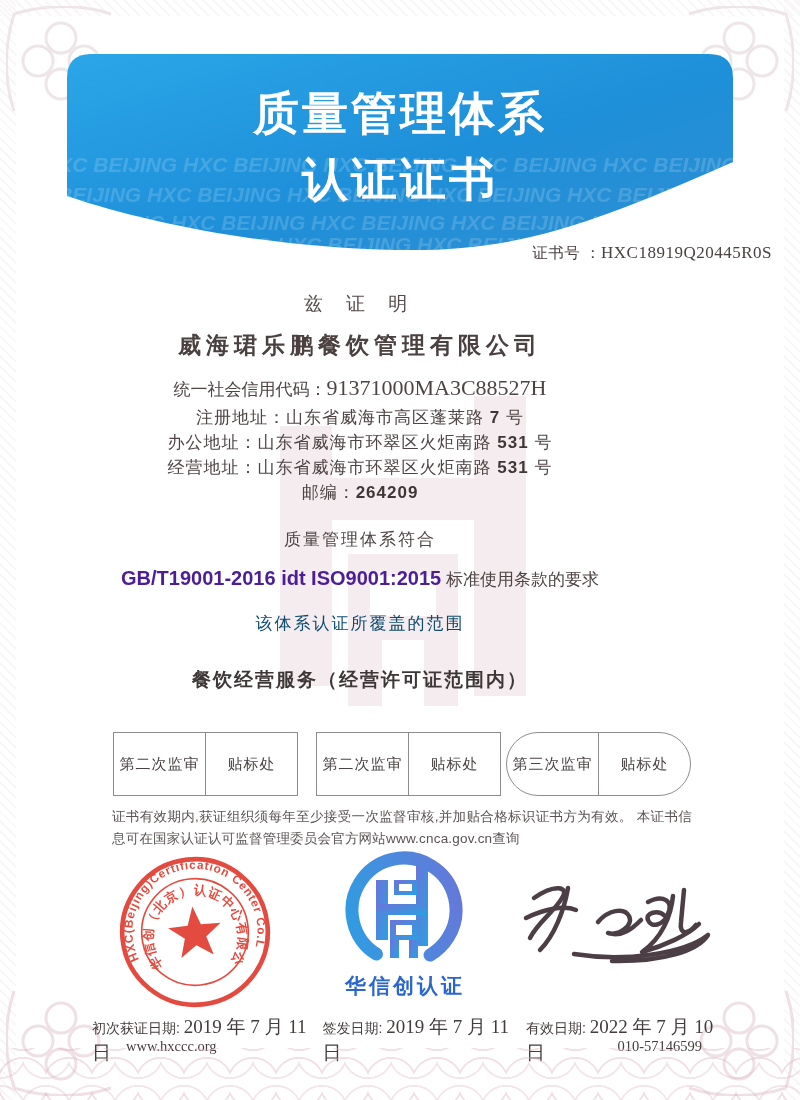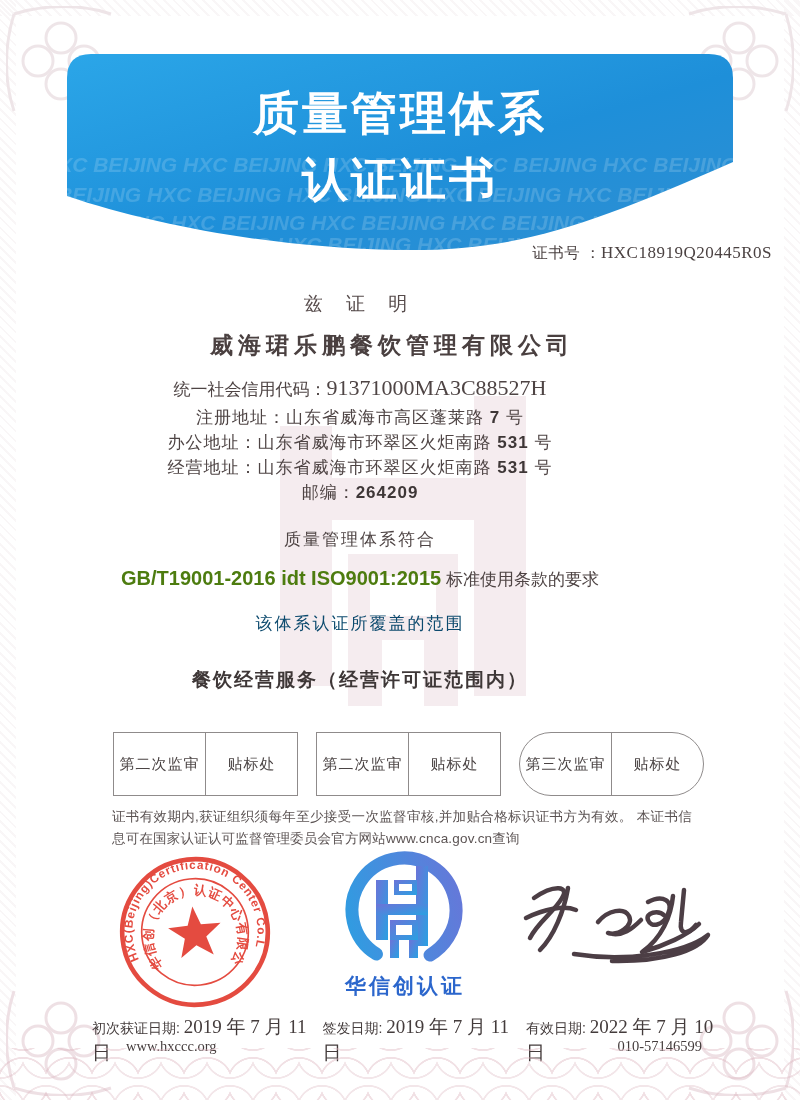--- a/index.html
+++ b/index.html
@@ -25,42 +25,42 @@
     left:0;top:86px;width:800px;text-align:center;color:#ffffff;
     font-weight:bold;font-size:46px;letter-spacing:3px;line-height:1.2;
   }
   .header-title2{top:152px;}
   
   .certno{top:243px;right:28px;font-size:15.5px;color:#4b4242;letter-spacing:.5px;}
   .certno .val{font-family:"Liberation Serif","DejaVu Serif",serif;font-size:17px;}
   
   .cline{left:0;width:720px;text-align:center;}
   .certify{top:291px;font-size:19px;letter-spacing:9px;color:#564b4b;}
-  .company{top:330px;font-size:23px;font-weight:bold;letter-spacing:5px;color:#4a4040;padding-left:32px;}
+  .company{top:330px;font-size:23px;font-weight:bold;letter-spacing:5px;color:#4a4040;}
   .code{top:375px;font-size:17px;color:#4e4444;}
   .code .val{font-family:"Liberation Serif","DejaVu Serif",serif;font-size:22px;}
   .addr0{top:406px;}  .addr1{top:431px;}  .addr2{top:456px;}  .addr3{top:481px;}
   .addr{font-size:17px;color:#4e4444;letter-spacing:1px;}
   .addr .num{font-weight:bold;color:#3e3737;}
   .conform{top:528px;font-size:17px;letter-spacing:2px;color:#4e4444;}
   .standard{top:567px;font-size:17px;color:#4e4444;}
-  .standard .bold{font-weight:bold;font-size:20px;color:#4d7c0f;letter-spacing:0px;}
+  .standard .bold{font-weight:bold;font-size:20px;color:#4c1d95;letter-spacing:0px;}
   .scopehead{top:612px;font-size:17px;letter-spacing:2px;color:#0c4a6e;}
   .scope{top:667px;font-size:19px;font-weight:bold;letter-spacing:2px;color:#3e3737;}
   
   .audit-box{
     position:absolute;top:732px;width:183px;height:62px;
     border:1px solid #8f8b8b;display:flex;background:rgba(255,255,255,.6);
   }
   .audit-box .cell{
     flex:1;display:flex;align-items:center;justify-content:center;
     font-size:15px;color:#4b4444;letter-spacing:1px;
   }
   .audit-box .cell.first{border-right:1px solid #8f8b8b;}
-  .b0{left:113px;} .b1{left:316px;} .b2{left:519px;border-radius:32px;}
+  .b0{left:113px;} .b1{left:316px;} .b2{left:506px;border-radius:32px;}
   
   .notice{
     left:112px;top:806px;width:580px;font-size:13.5px;line-height:1.6;
     color:#5b5353;text-align:justify;letter-spacing:.2px;
   }
   
   .seal{left:113px;top:850px;transform:rotate(-6deg);}
   .logo{left:338px;top:850px;}
   .logo-caption{
     left:330px;top:972px;width:150px;text-align:center;

